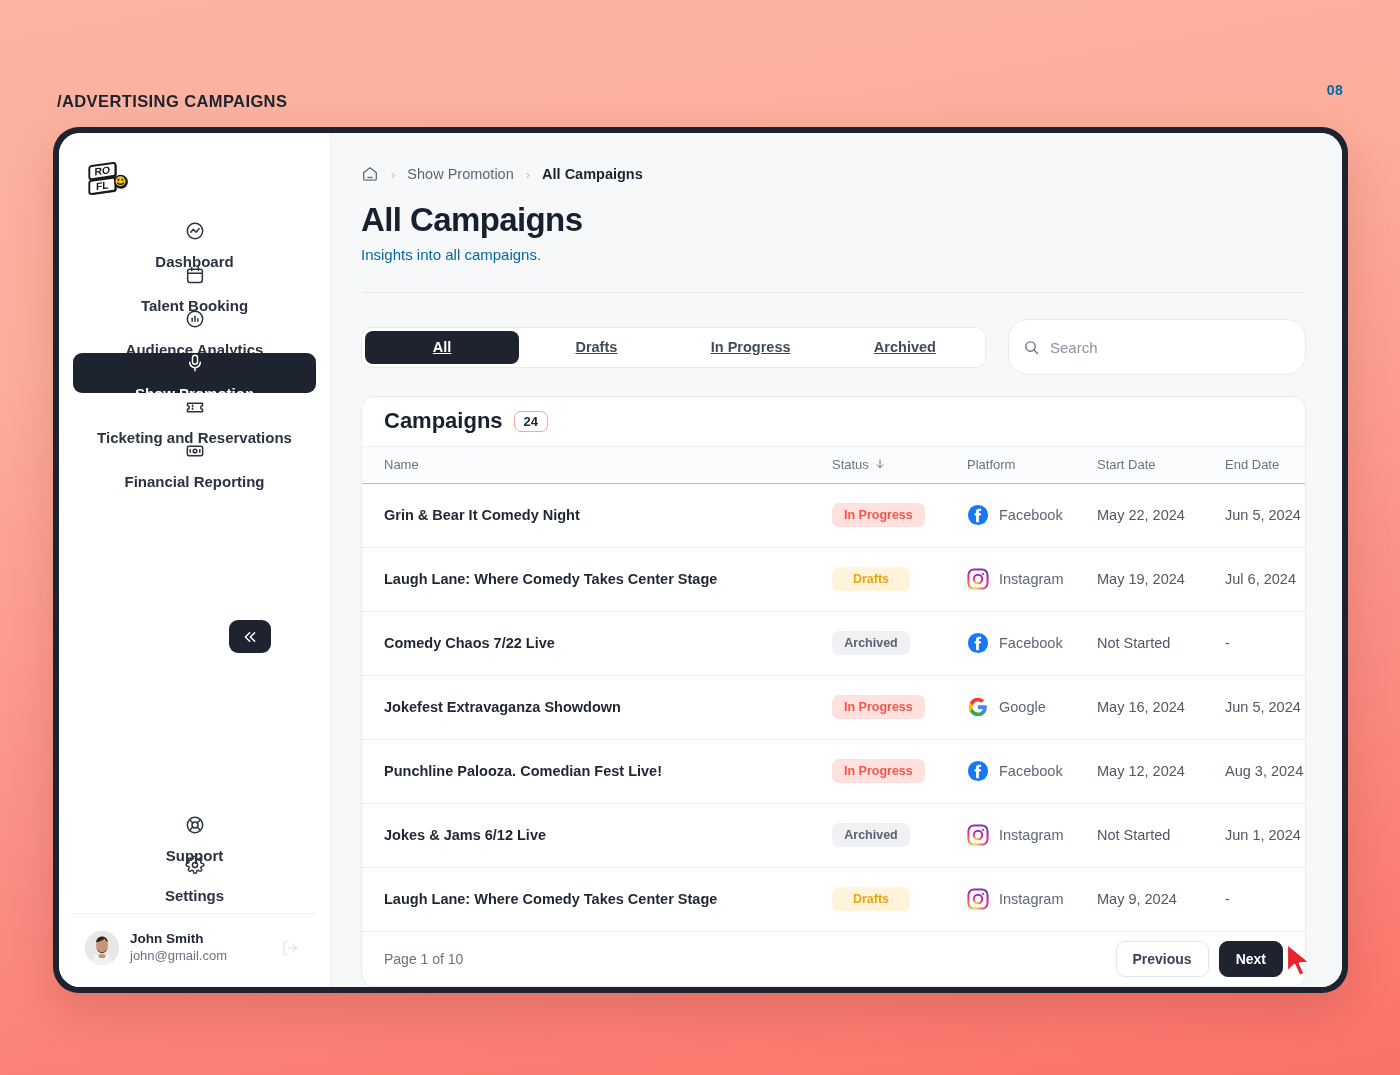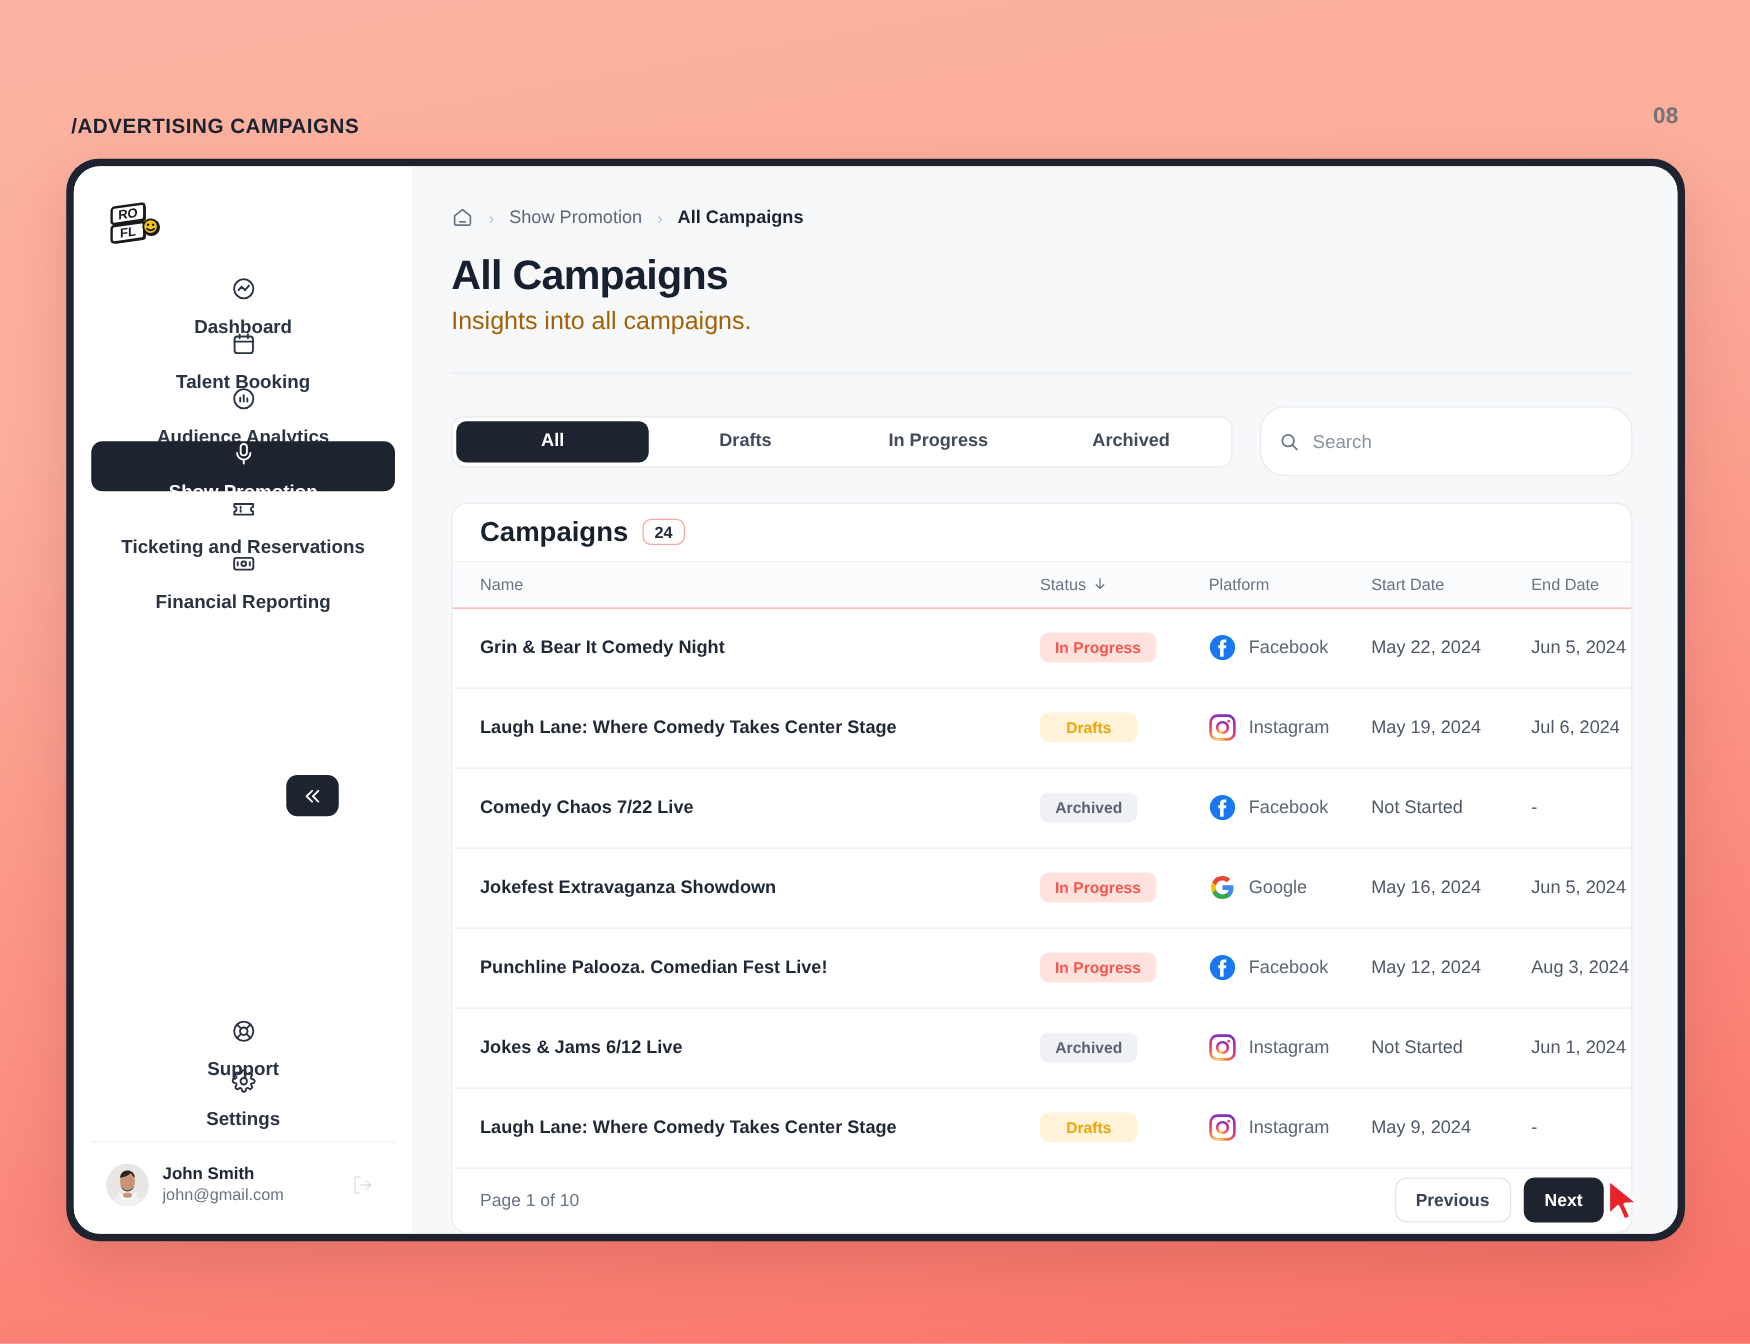--- a/index.html
+++ b/index.html
@@ -14,22 +14,22 @@
   }
 
   
   .page-label {
     position: absolute; left: 57px; top: 92px;
     font-size: 16.5px; font-weight: 700; letter-spacing: 0.4px;
     color: #1B2330;
   }
   .page-number {
     position: absolute; right: 57px; top: 82px;
-    font-size: 18px; font-weight: 600; letter-spacing: 0.3px;
-    color: #737373;
+    font-size: 14px; font-weight: 600; letter-spacing: 0.3px;
+    color: #0369a1;
   }
 
   
   .window {
     position: absolute; left: 53px; top: 127px;
     width: 1295px; height: 866px;
     background: #1D2430;
     border-radius: 26px;
     padding: 6px;
     box-shadow: 0 18px 44px rgba(120,40,30,0.18);
@@ -112,40 +112,40 @@
   .breadcrumb .home svg { width: 18px; height: 18px; display:block; }
   .crumb-sep { color: #B9C0CB; font-size: 13px; }
   .crumb { font-size: 14.5px; color: #5C6675; font-weight: 500; cursor: pointer; }
   .crumb.current { color: #1B2330; font-weight: 700; cursor: default; }
 
   .title {
     margin-top: 16px;
     font-size: 33px; font-weight: 800; letter-spacing: -0.6px;
     color: #17202E;
   }
-  .subtitle { margin-top: 7px; font-size: 20px; color: #a16207; }
+  .subtitle { margin-top: 7px; font-size: 15px; color: #0369a1; }
 
   .hr { height: 1px; background: #E7EAEE; margin: 29px 0 0 0; }
 
   
   .controls { display: flex; align-items: center; gap: 22px; margin-top: 26px; }
   .tabs {
     flex: 0 0 625px;
     background: #ffffff;
     border: 1px solid #E7EAEE;
     border-radius: 10px;
     height: 41px;
     display: flex; align-items: center;
     padding: 3px;
   }
   .tab {
     flex: 1; height: 100%;
     display: flex; align-items: center; justify-content: center;
     font-size: 14.5px; font-weight: 600; color: #414B5A;
-    border-radius: 8px; cursor: pointer;
+    border-radius: 8px; cursor: pointer; text-decoration: underline;
   }
   .tab.active { background: #1D2430; color: #ffffff; font-weight: 700; }
 
   .search {
     flex: 1;
     background: #ffffff;
     border: 1px solid #E7EAEE;
     border-radius: 20px;
     height: 56px;
     display: flex; align-items: center; gap: 10px;

